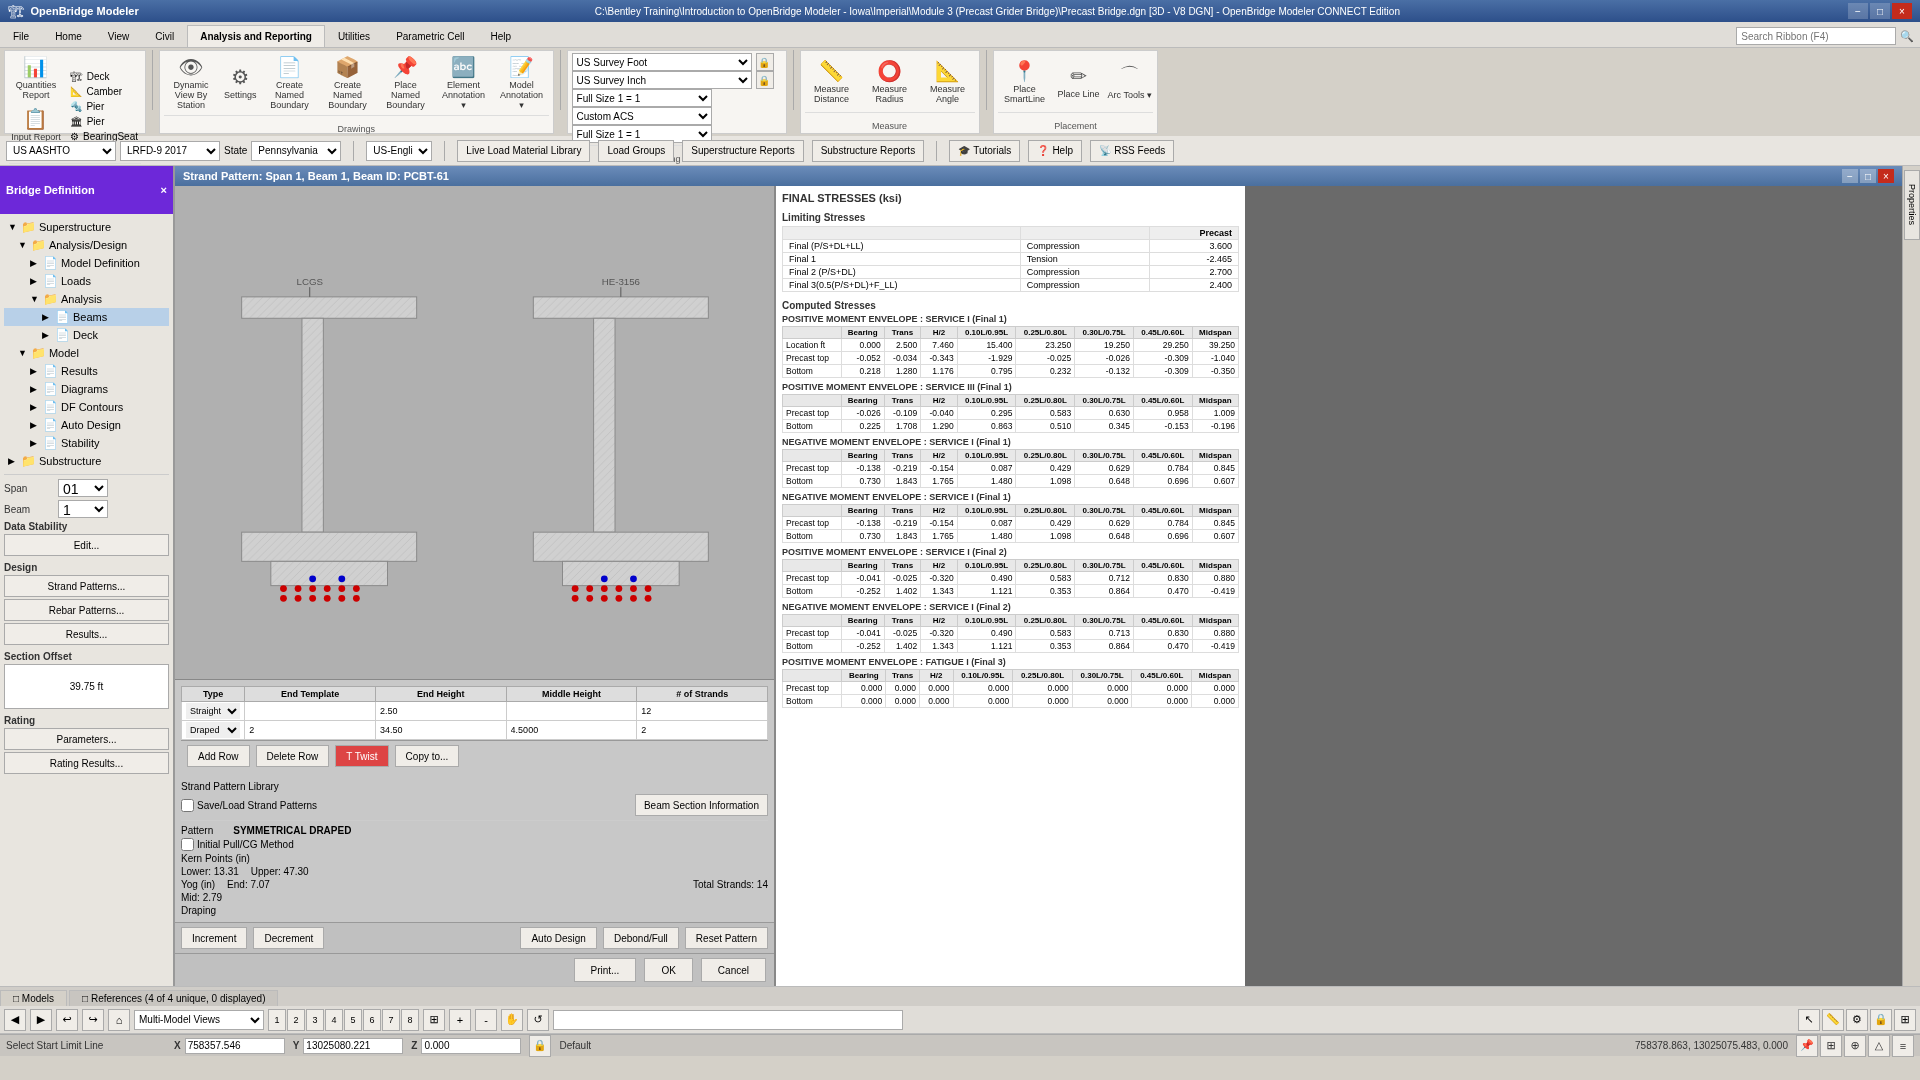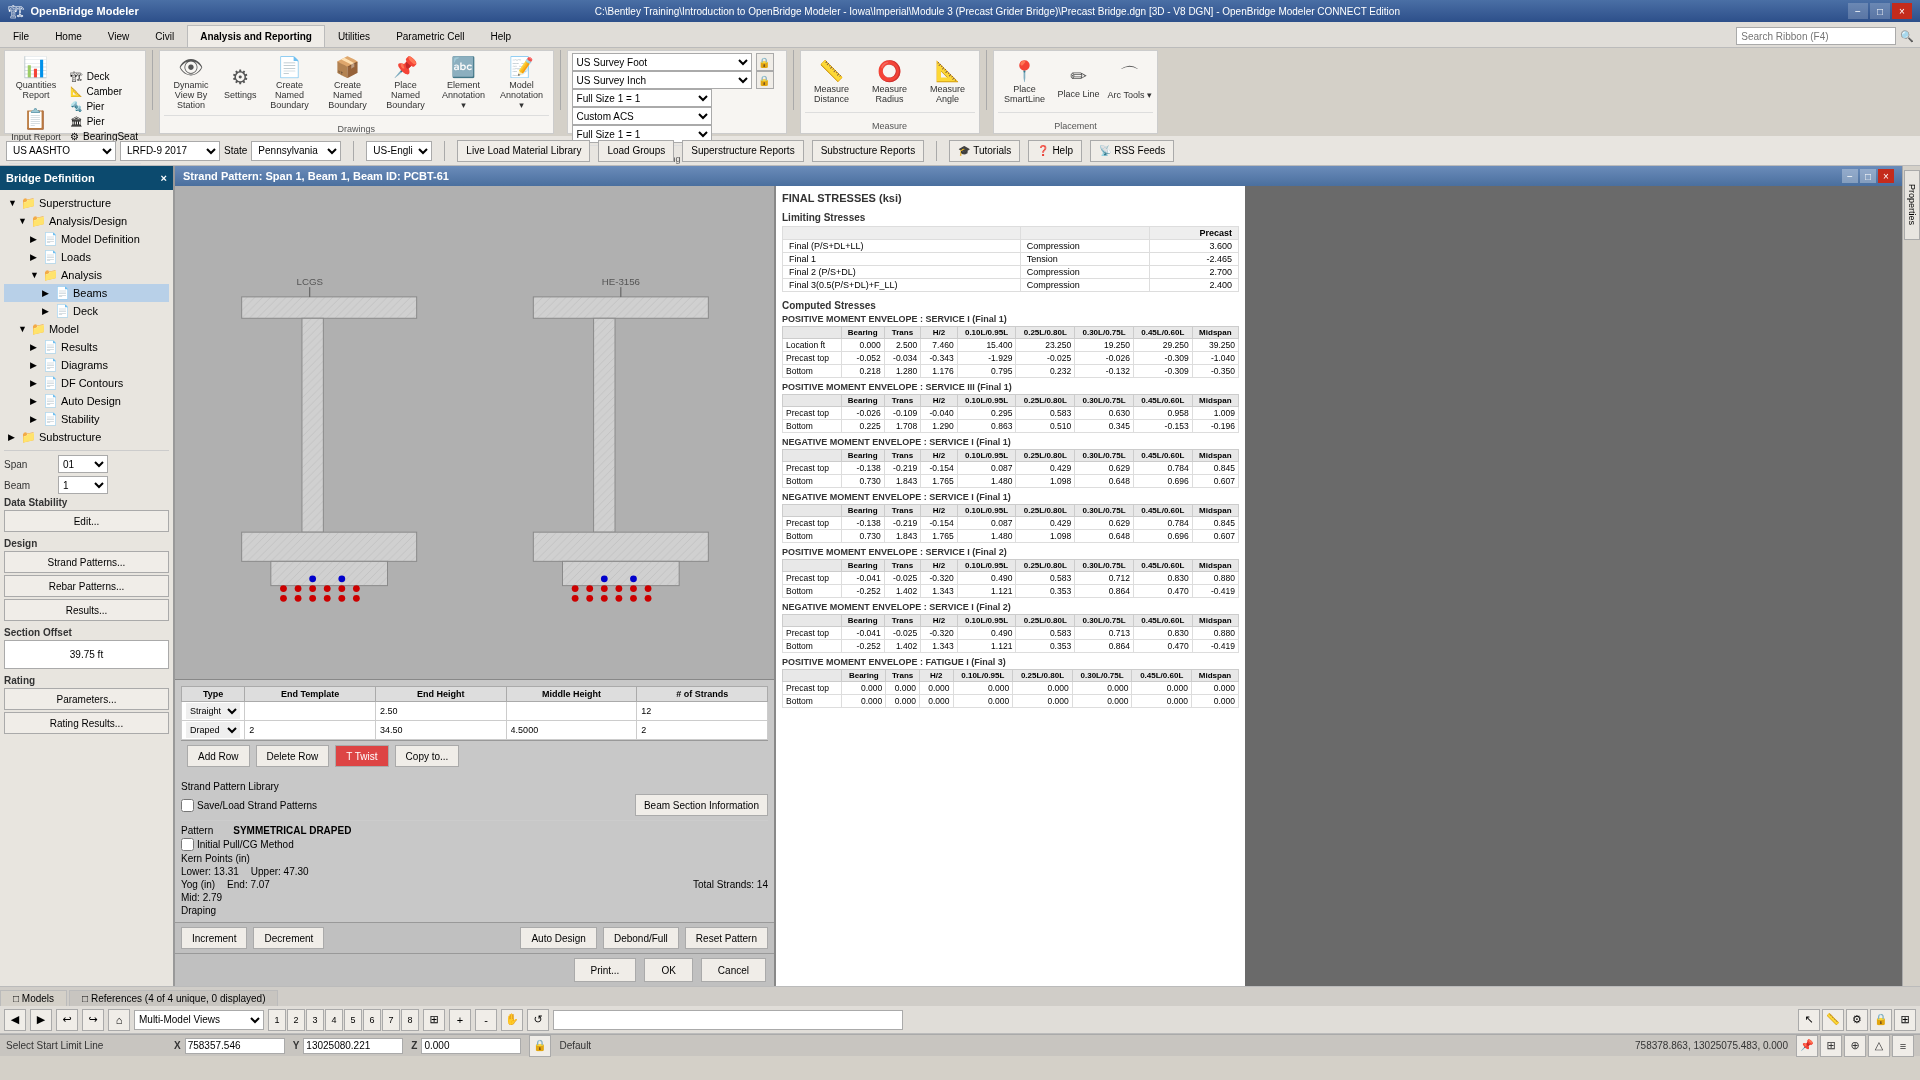--- a/index.html
+++ b/index.html
@@ -172,25 +172,25 @@
 
     
     #left-sidebar {
       width: 175px;
       background: #e8e5df;
       border-right: 2px solid #999;
       display: flex;
       flex-direction: column;
     }
     #sidebar-title {
-      background: #0c4a6e;
+      background: #6d28d9;
       color: white;
       font-size: 11px;
       font-weight: bold;
-      padding: 6px 6px;
+      padding: 18px 6px;
       display: flex;
       justify-content: space-between;
       align-items: center;
     }
 
     .tree-node {
       padding: 2px 4px;
       font-size: 11px;
       cursor: pointer;
       display: flex;
@@ -216,21 +216,21 @@
     }
     .panel-row {
       display: flex;
       align-items: center;
       gap: 4px;
       margin-bottom: 3px;
     }
     .panel-label { font-size: 10px; color: #333; min-width: 50px; }
     .panel-select {
       height: 18px;
-      font-size: 10px;
+      font-size: 14px;
       border: 1px solid #aaa;
       background: white;
     }
     .panel-btn-wide {
       width: 100%;
       height: 22px;
       font-size: 10px;
       background: #f0ede8;
       border: 1px solid #aaa;
       cursor: pointer;
@@ -564,21 +564,21 @@
       font-size: 10px;
       background: #f0ede8;
       border: 1px solid #aaa;
       cursor: pointer;
     }
 
     
     .section-offset-display {
       background: white;
       border: 1px solid #aaa;
-      padding: 8px 4px;
+      padding: 16px 4px;
       font-size: 10px;
       text-align: center;
       margin-bottom: 3px;
     }
 
     .divider { width: 1px; background: #aaa; height: 60px; margin: 0 4px; }
     .h-divider { height: 1px; background: #ccc; margin: 4px 0; }
   </style>
 </head>
 <body>

